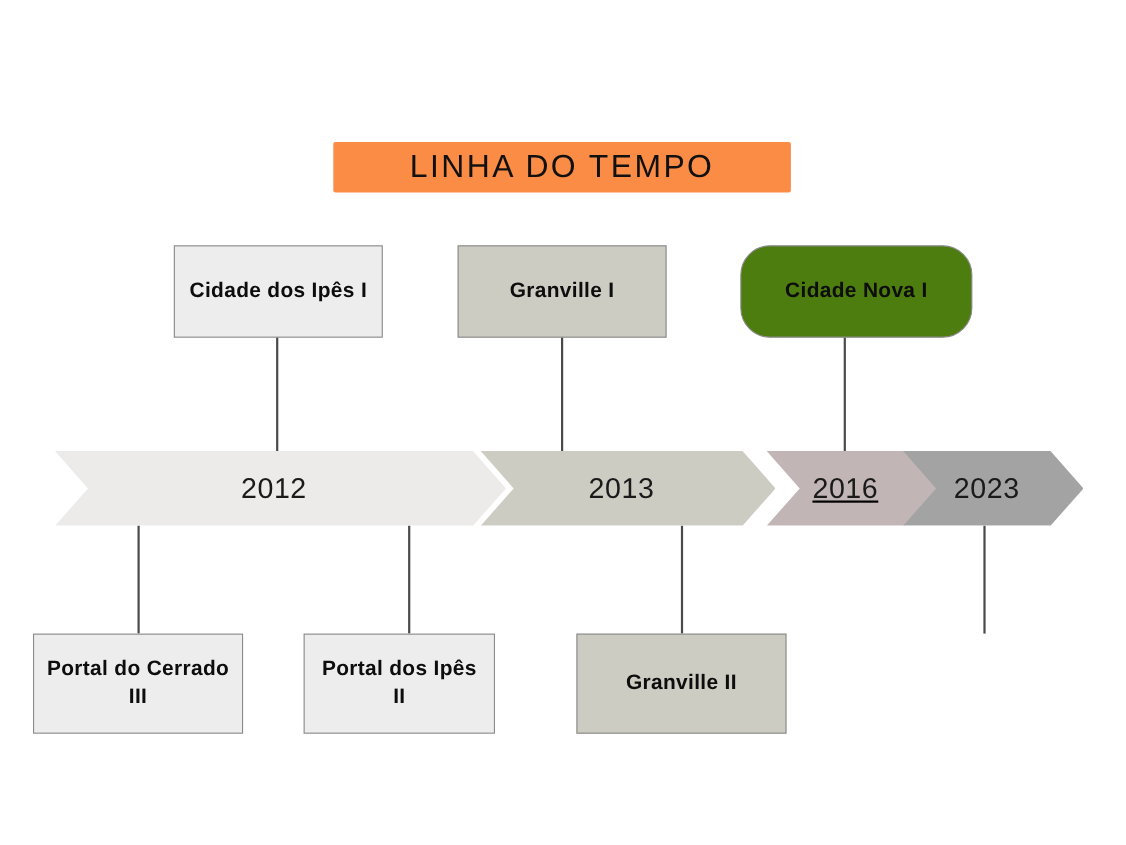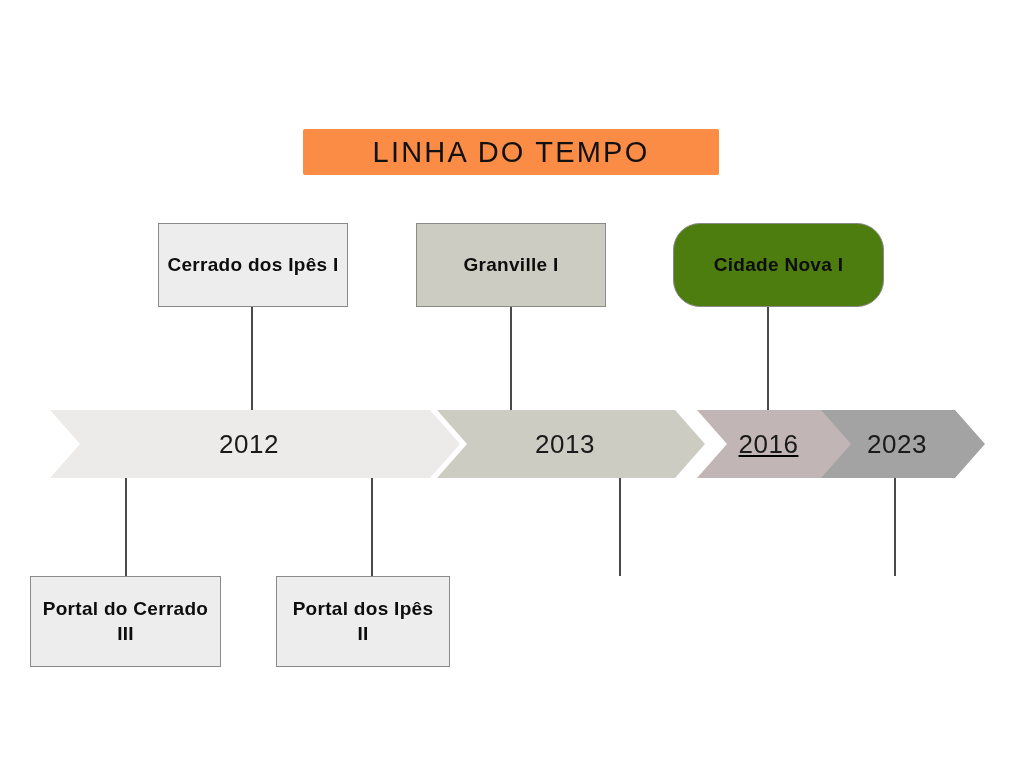--- a/index.html
+++ b/index.html
@@ -99,21 +99,21 @@
 </head>
 <body>
 
 <div id="stage">
 
   <div id="title-banner">
     <span class="title-text">LINHA DO TEMPO</span>
   </div>
 
   <div class="event-box" style="left:158px; top:223px; width:190px; height:84px; background:#EDEDED;">
-    <span class="event-label">Cerrado dos Ipês I</span>
+    <span class="event-label">Cidade dos Ipês I</span>
   </div>
   <div class="connector" style="left:251px; top:307px; height:104px;"></div>
 
   <div class="event-box" style="left:416px; top:223px; width:190px; height:84px; background:#CDCCC3;">
     <span class="event-label">Granville I</span>
   </div>
   <div class="connector" style="left:510px; top:307px; height:104px;"></div>
 
   <div class="event-box" style="left:673px; top:223px; width:211px; height:84px; background:#4d7c0f;border-radius:27px;">
     <span class="event-label">Cidade Nova I</span>
@@ -139,16 +139,19 @@
   <div class="event-box" style="left:30px; top:576px; width:191px; height:91px; background:#EDEDED;">
     <span class="event-label">Portal do Cerrado III</span>
   </div>
 
   <div class="connector" style="left:371px; top:478px; height:98px;"></div>
   <div class="event-box" style="left:276px; top:576px; width:174px; height:91px; background:#EDEDED;">
     <span class="event-label">Portal dos Ipês II</span>
   </div>
 
   <div class="connector" style="left:619px; top:478px; height:98px;"></div>
+  <div class="event-box" style="left:524px; top:576px; width:191px; height:91px; background:#CDCCC3;">
+    <span class="event-label">Granville II</span>
+  </div>
 
   <div class="connector" style="left:894px; top:478px; height:98px;"></div>
 
 </div>
 
 </body></html>

